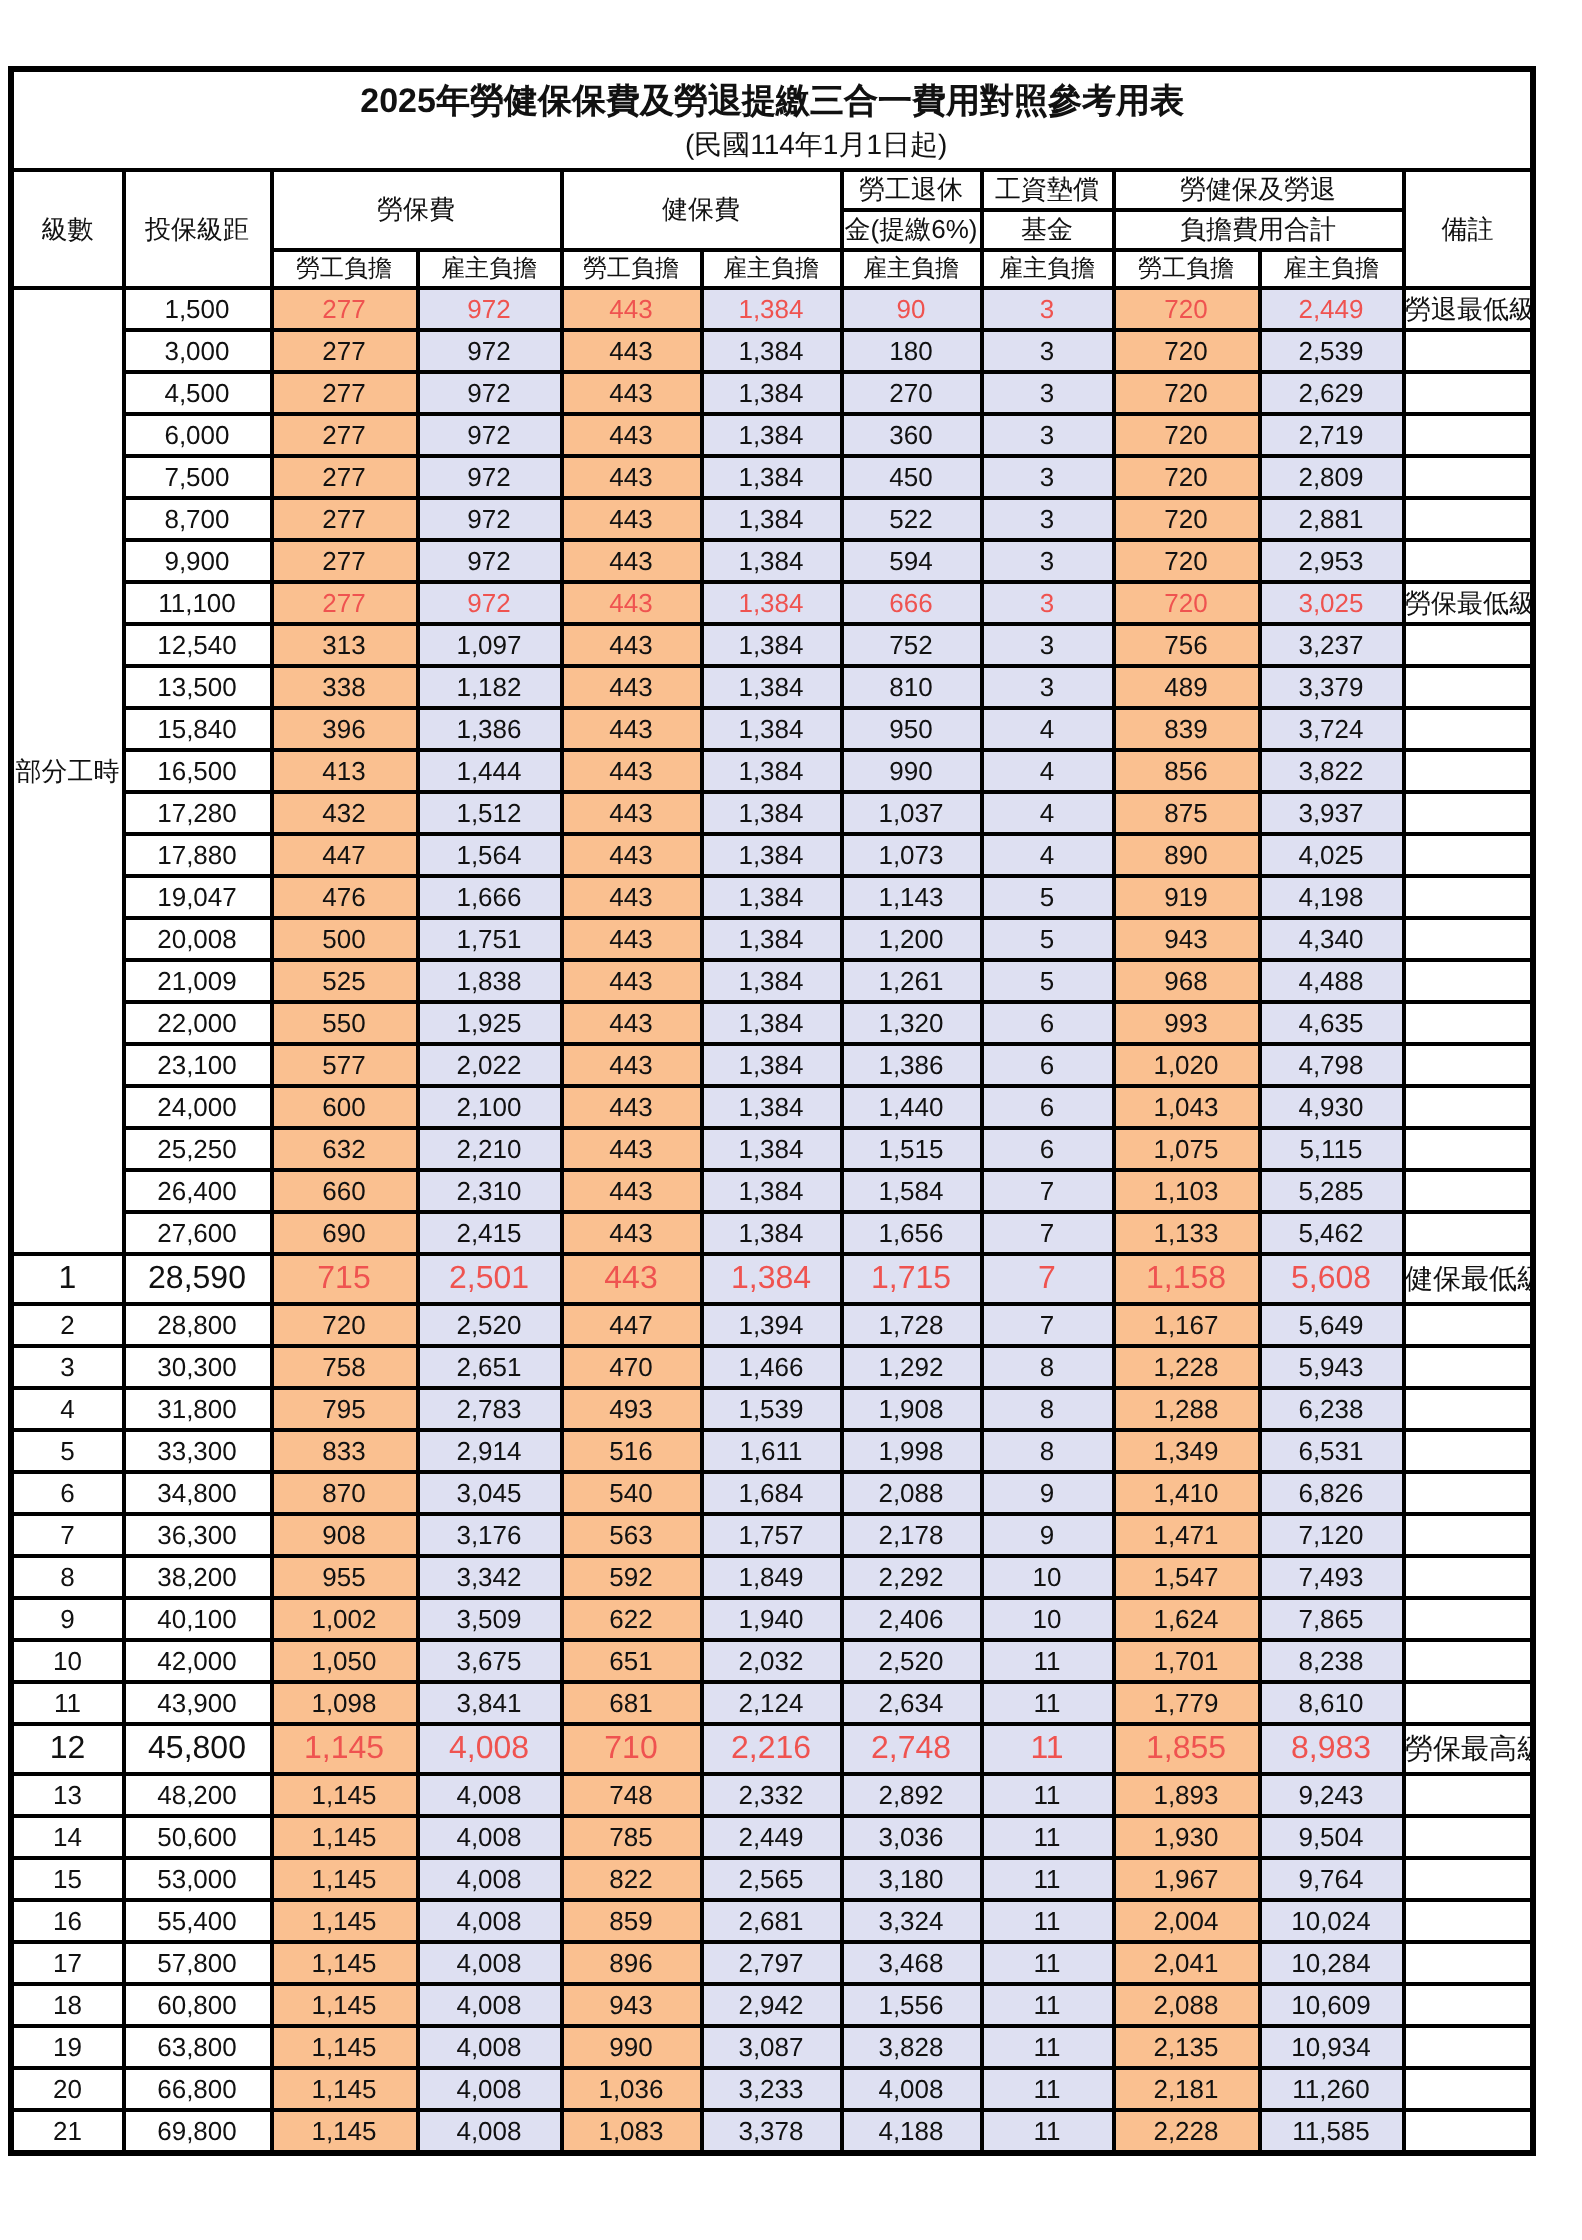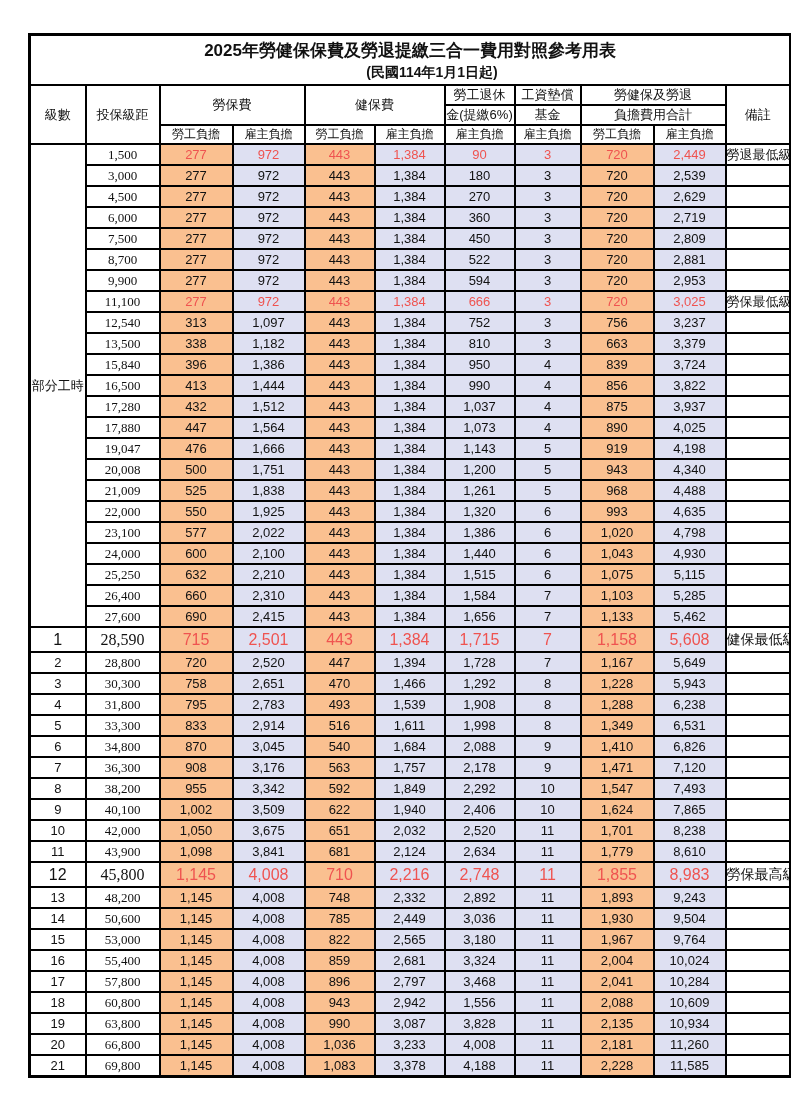--- a/index.html
+++ b/index.html
@@ -2,40 +2,40 @@
 <html style="--emp: #fac090; --er: #dee0f2; --red: #ef5350;"><head>
 <meta charset="utf-8">
 <style>
   :root { --emp:#fac090; --er:#dee0f2; --red:#ef5350; }
   html,body { margin:0; padding:0; background:#ffffff; }
   .page {
     position:relative; width:791px; height:1120px; background:#fff; overflow:hidden;
     font-family:"Liberation Sans","DejaVu Sans",sans-serif; color:#111;
   }
   table.ref-table {
-    position:absolute; left:28px; top:33px; width:761px;
+    position:absolute; left:4px; top:33px; width:761px;
     border-collapse:collapse; table-layout:fixed;
     border:3px solid #000;
   }
   .ref-table td {
     border:2px solid #000; padding:0; text-align:center; vertical-align:middle;
     font-size:13px; color:#111; overflow:hidden; white-space:nowrap;
   }
   
   .title-cell { height:48px; background:#fff; }
   .title { font-size:17px; font-weight:bold; line-height:1.45; }
-  .subtitle { font-size:14px; font-weight:bold; line-height:1.2;padding-left:44px; }
+  .subtitle { font-size:14px; font-weight:normal; line-height:1.2;padding-left:44px; }
   
   tr.hdr td { height:15px; font-size:13px; background:#fff; }
   tr.hdr td.hcell { font-size:12px; }
   
   .emp { background:var(--emp,#fac090); }
   .er  { background:var(--er,#dee0f2); }
   .c-level { background:#fff; font-size:12.5px;margin-top:10px; }
-  .c-bracket { background:#fff;font-family:Liberation Serif, serif; }
+  .c-bracket { background:#fff; }
   .c-remark { background:#fff; font-size:10px; color:var(--red,#ef5350); }
   tbody tr td { height:19px; }
   tr.red td.val { color:var(--red,#ef5350); }
   tr.big td { font-size:16px; height:23px; }
   tr.big td.c-remark { font-size:14px; }
 </style>
 </head>
 <body>
 
 <div class="page">
@@ -214,21 +214,21 @@
 
         <tr>
 
           <td class="c-bracket">13,500</td>
           <td class="emp val">338</td>
           <td class="er val">1,182</td>
           <td class="emp val">443</td>
           <td class="er val">1,384</td>
           <td class="er val">810</td>
           <td class="er val">3</td>
-          <td class="emp val">663</td>
+          <td class="emp val">489</td>
           <td class="er val">3,379</td>
           <td class="c-remark"></td>
         </tr>
 
         <tr>
 
           <td class="c-bracket">15,840</td>
           <td class="emp val">396</td>
           <td class="er val">1,386</td>
           <td class="emp val">443</td>

